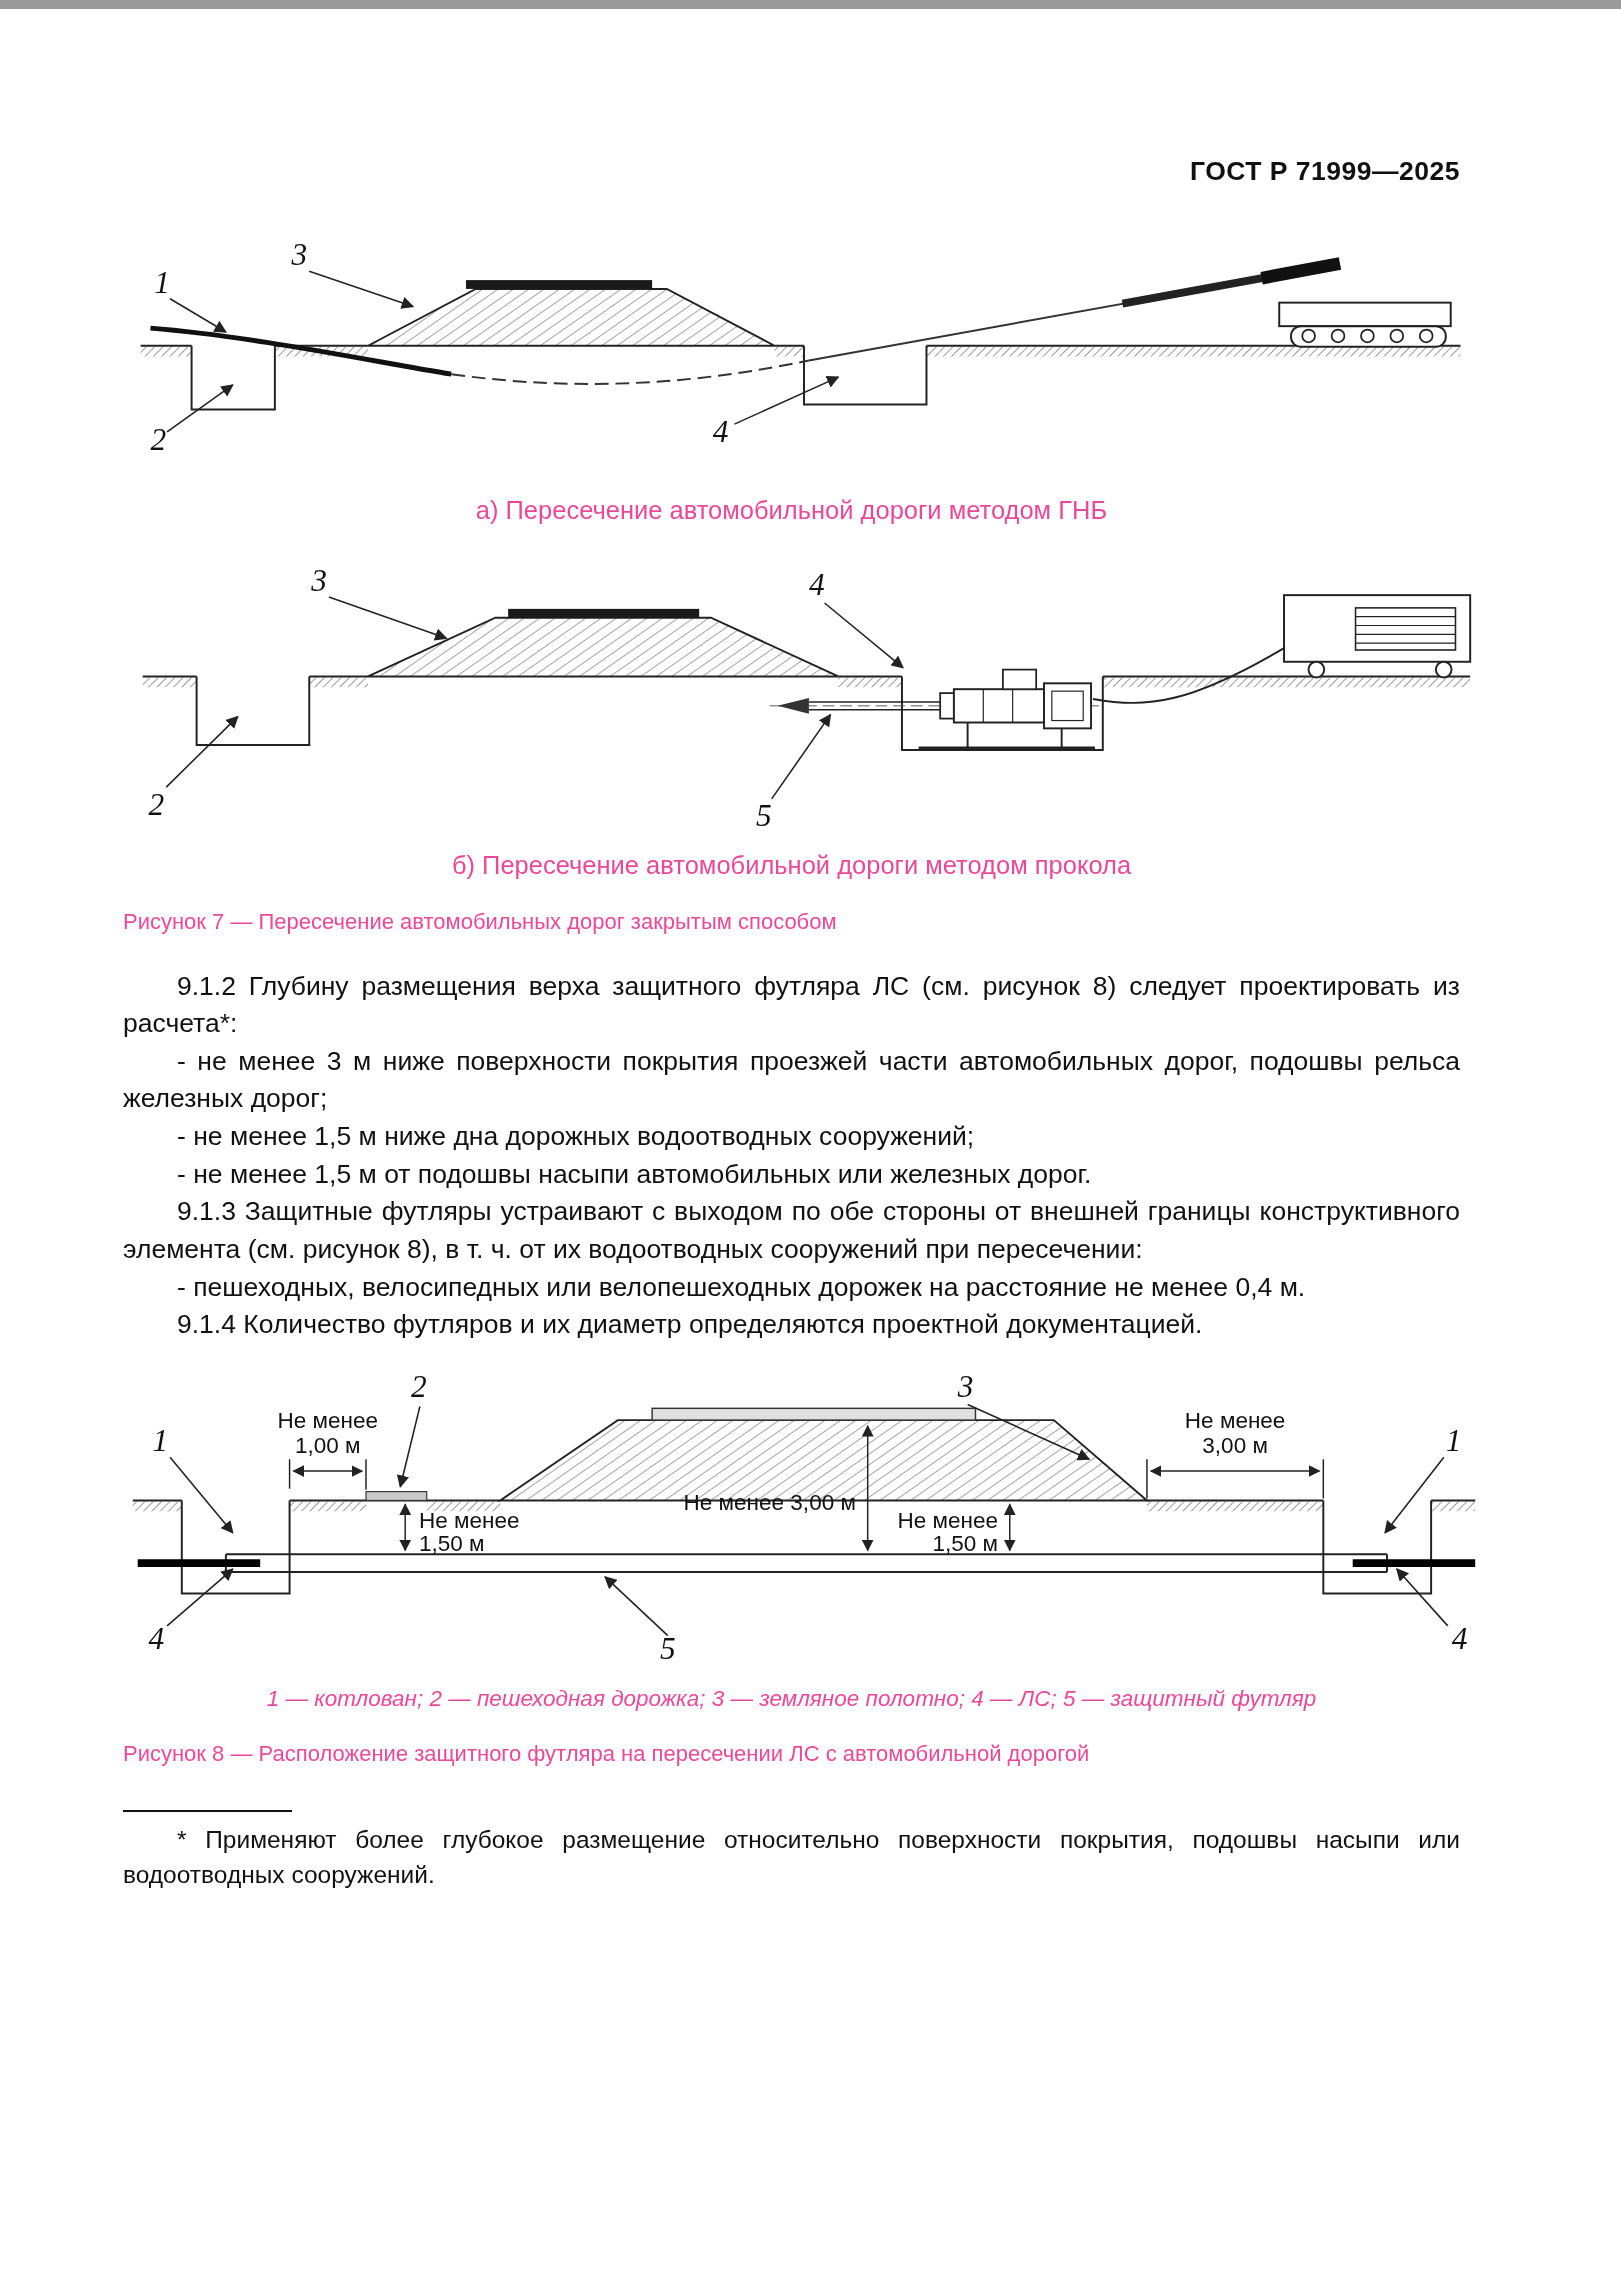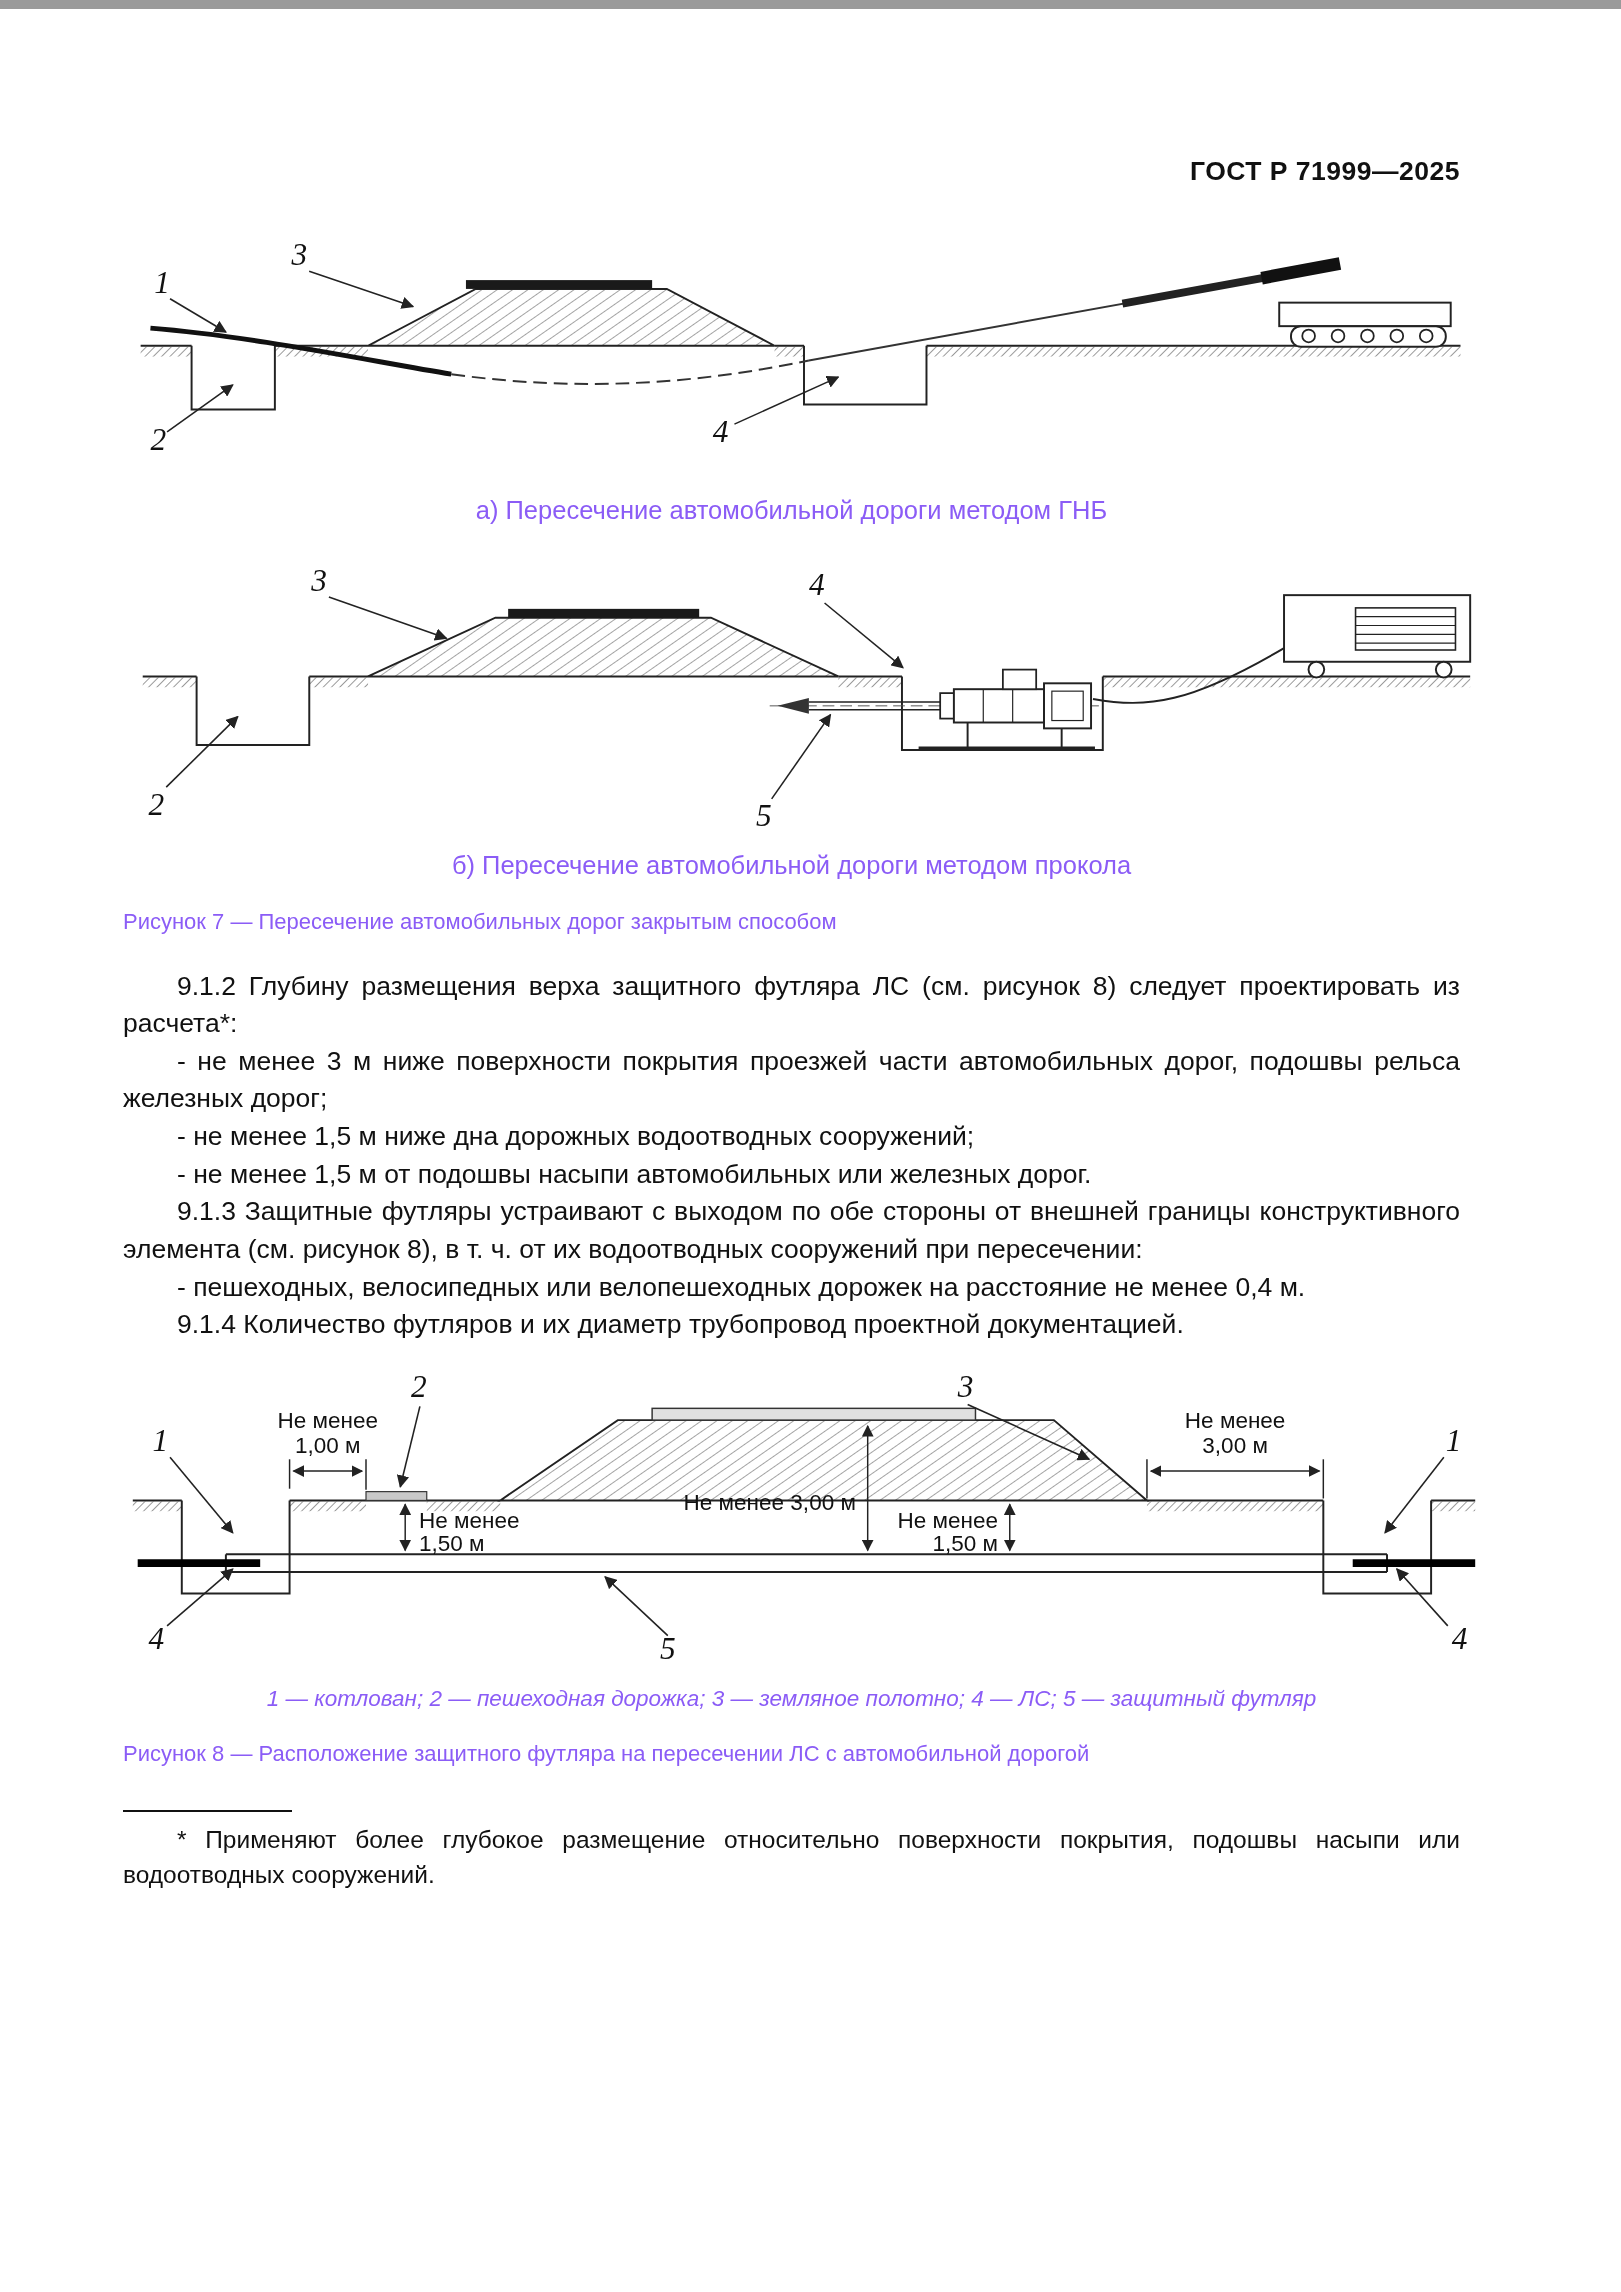--- a/index.html
+++ b/index.html
@@ -5,21 +5,21 @@
   html,body{margin:0;padding:0;background:#9a9a9a;}
   .page{
     width:1621px;height:2293px;background:#ffffff;position:relative;
     box-sizing:border-box;padding:147px 161px 0 123px;
     font-family:"Liberation Sans",sans-serif;color:#111;margin:9px auto;
   }
   .doc-header{text-align:right;font-weight:bold;font-size:26.5px;letter-spacing:0.5px;margin:0 0 41px 0;}
   svg.fig{display:block;margin:0 auto;}
   .caption{text-align:center;font-size:25.5px;margin:7.8px 0 29px 0;}
   .legend{text-align:center;font-size:22.5px;font-style:italic;margin:2px 0 29px 0;}
-  .legend,.caption,.fig-title{color:#8b5cf6;}
+  .legend,.caption,.fig-title{color:#ec4899;}
   .fig-title{text-align:left;font-size:22px;margin:3.9px 0 33px 0;}
   .body-text p{font-size:26.5px;line-height:1.42;text-align:justify;text-indent:54px;margin:0;}
   .footnote-rule{width:169px;border-top:2px solid #111;margin:43px 0 11.8px 0;}
   .footnote{font-size:24.5px;line-height:1.4;text-align:justify;text-indent:54px;margin:0;}
   .page-number{text-align:right;font-size:26.5px;margin-top:21.6px;}
   .figno{font:italic 32px "Liberation Serif",serif;fill:#111;}
   .dim{font:23px "Liberation Sans",sans-serif;fill:#111;}
 </style>
 </head>
 <body>
@@ -165,21 +165,21 @@
 
   <div class="fig-title">Рисунок 7 — Пересечение автомобильных дорог закрытым способом</div>
 
   <div class="body-text">
     <p>9.1.2  Глубину размещения верха защитного футляра ЛС (см. рисунок 8) следует проектировать из расчета*:</p>
     <p>- не менее 3 м ниже поверхности покрытия проезжей части автомобильных дорог, подошвы рельса железных дорог;</p>
     <p>- не менее 1,5 м ниже дна дорожных водоотводных сооружений;</p>
     <p>- не менее 1,5 м от подошвы насыпи автомобильных или железных дорог.</p>
     <p>9.1.3  Защитные футляры устраивают с выходом по обе стороны от внешней границы конструктивного элемента (см. рисунок 8), в т. ч. от их водоотводных сооружений при пересечении:</p>
     <p>- пешеходных, велосипедных или велопешеходных дорожек на расстояние не менее 0,4 м.</p>
-    <p>9.1.4  Количество футляров и их диаметр трубопровод проектной документацией.</p>
+    <p>9.1.4  Количество футляров и их диаметр определяются проектной документацией.</p>
   </div>
 
   <svg class="fig" width="1362" height="299" viewBox="0 0 1390 305" style="margin-top:29px;">
     <defs>
       <pattern id="hatchC" width="9" height="9" patternUnits="userSpaceOnUse" patternTransform="rotate(55)">
         <line x1="0" y1="0" x2="0" y2="9" stroke="#555" stroke-width="1.1"></line>
       </pattern>
       <pattern id="tickC" width="6" height="12" patternUnits="userSpaceOnUse" patternTransform="rotate(45)">
         <line x1="0" y1="0" x2="0" y2="12" stroke="#444" stroke-width="1.1"></line>
       </pattern>

